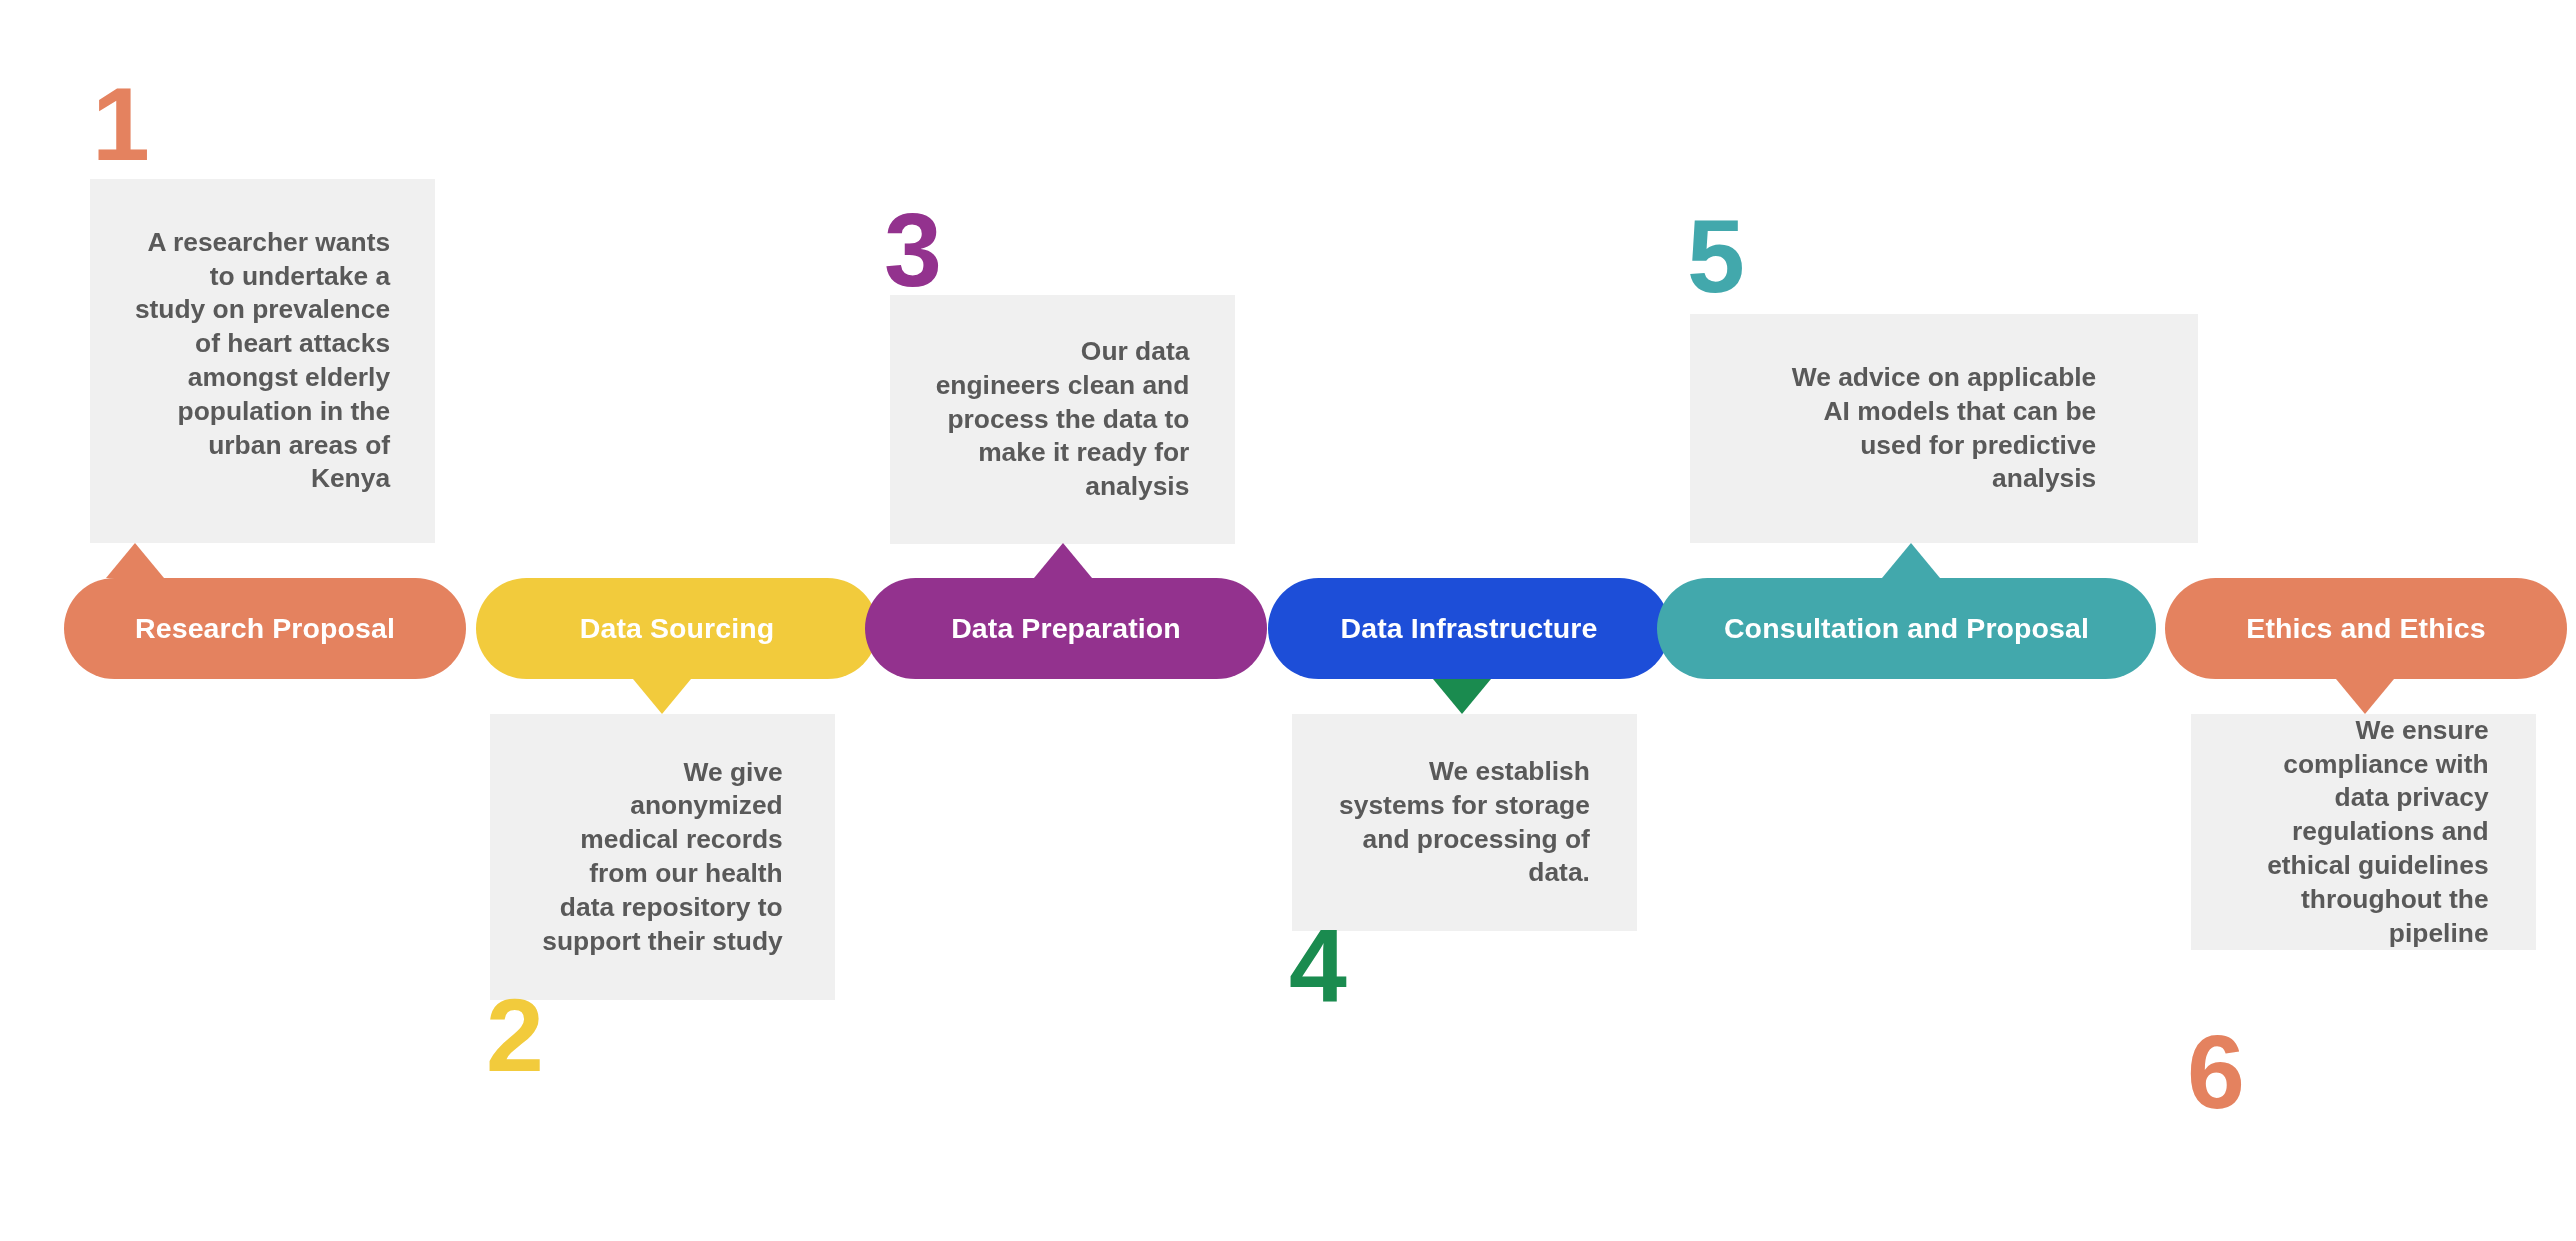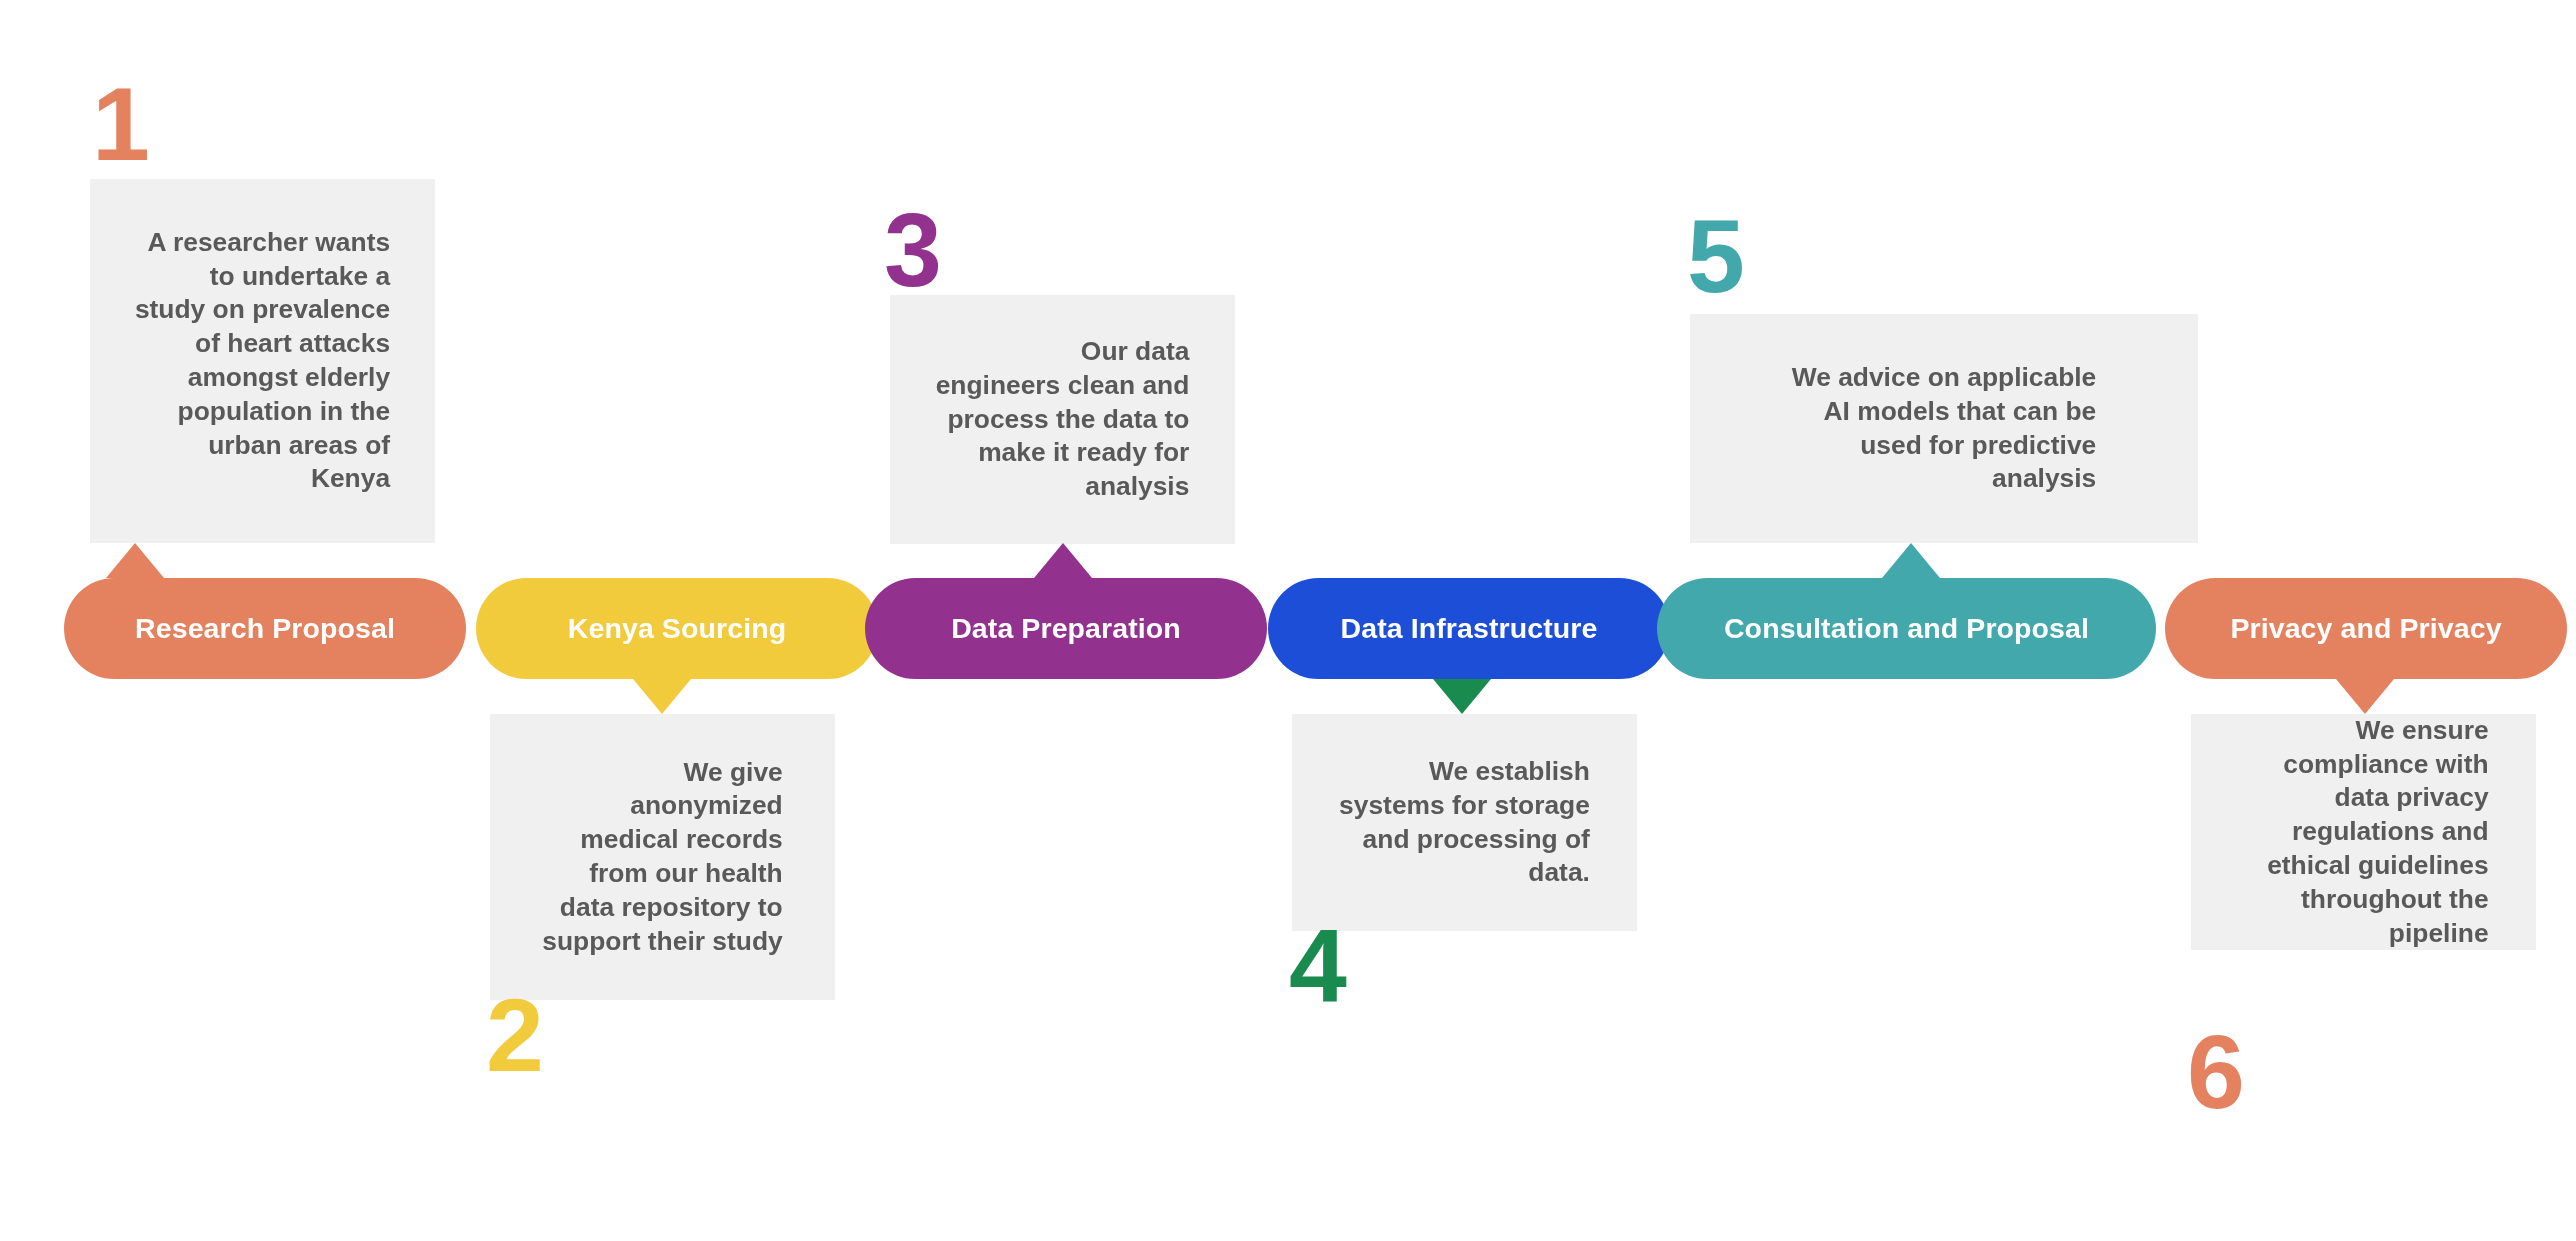--- a/index.html
+++ b/index.html
@@ -106,21 +106,21 @@
 urban areas of
 Kenya</div>
   </div>
   <div class="notch up" style="left:106px; top:543px; color:#e4825f;"></div>
   <div class="pill" style="left:64px; top:578px; width:402px; background:#e4825f;">
     <span class="pill-label">Research Proposal</span>
   </div>
   <div class="step-num" style="left:92px; top:82px; color:#e4825f;">1</div>
 
   <div class="pill" style="left:476px; top:578px; width:402px; background:#f2cb3c;">
-    <span class="pill-label">Kenya Sourcing</span>
+    <span class="pill-label">Data Sourcing</span>
   </div>
   <div class="notch down" style="left:633px; top:679px; color:#f2cb3c;"></div>
   <div class="card" style="left:490px; top:714px; width:345px; height:286px;">
     <div class="card-text">We give
 anonymized
 medical records
 from our health
 data repository to
 support their study</div>
   </div>
@@ -157,21 +157,21 @@
 used for predictive
 analysis</div>
   </div>
   <div class="notch up" style="left:1882px; top:543px; color:#42a8ac;"></div>
   <div class="pill" style="left:1657px; top:578px; width:499px; background:#42a8ac;">
     <span class="pill-label">Consultation and Proposal</span>
   </div>
   <div class="step-num" style="left:1687px; top:214px; color:#42a8ac;">5</div>
 
   <div class="pill" style="left:2165px; top:578px; width:402px; background:#e4825f;">
-    <span class="pill-label">Privacy and Privacy</span>
+    <span class="pill-label">Ethics and Ethics</span>
   </div>
   <div class="notch down" style="left:2336px; top:679px; color:#e4825f;"></div>
   <div class="card" style="left:2191px; top:714px; width:345px; height:236px;padding-left:44px;">
     <div class="card-text">We ensure
 compliance with
 data privacy
 regulations and
 ethical guidelines
 throughout the
 pipeline</div>

